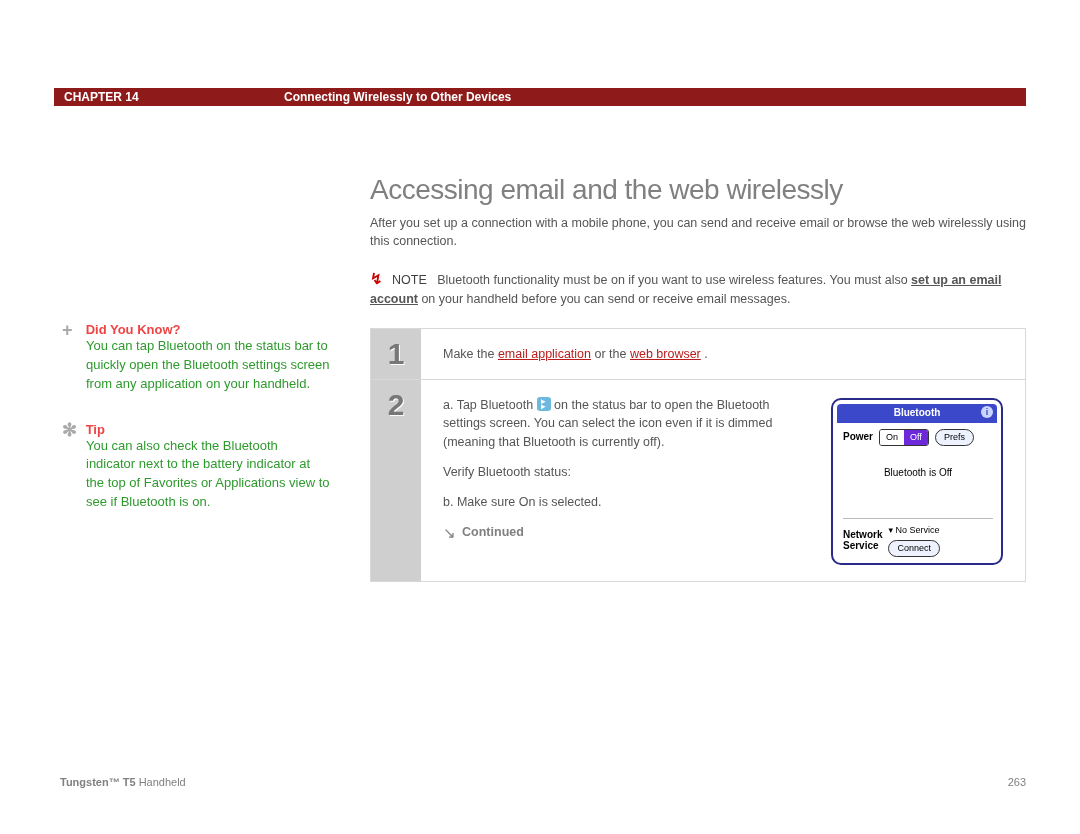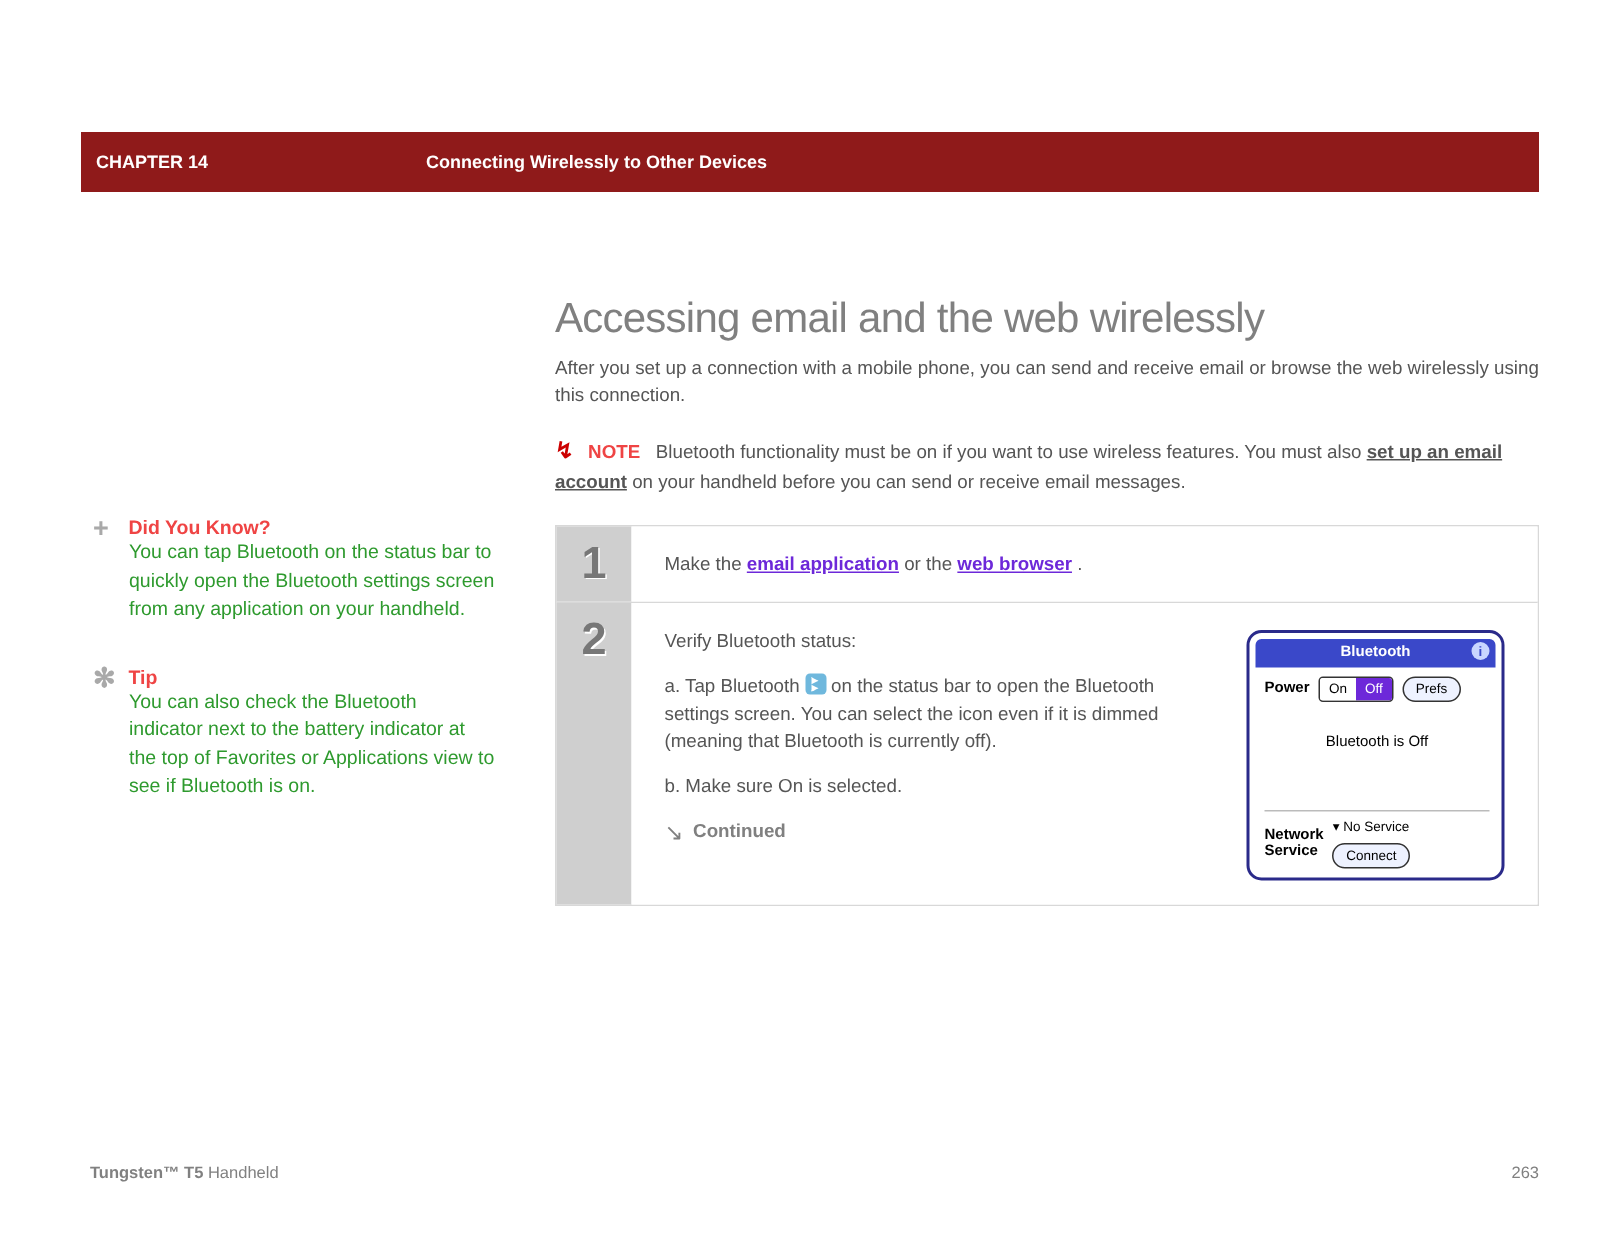--- a/index.html
+++ b/index.html
@@ -10,21 +10,21 @@
     font-size:13px;
     color:#555;
     background:#fff;
     position:relative;
     box-sizing:border-box;
   }
   .page{
     padding:88px 54px 0 54px;
   }
   .header-bar{
-    height:40px;
+    height:18px;
     background:#8f1a1a;
     color:#fff;
     display:flex;
     align-items:center;
     font-size:12px;
     font-weight:bold;
   }
   .header-chap{
     width:220px;
     padding-left:10px;
@@ -91,33 +91,33 @@
     line-height:1.45;
     color:#555;
   }
   .note-icon{
     color:#cc0000;
     font-size:15px;
     font-weight:bold;
     margin-right:6px;
   }
   .note-label{
-    color:#ef4444;
-    font-weight:bold;
+    color:#404040;
+    font-weight:normal;
     margin-top:44px;
   }
   .ulink{
     text-decoration:underline;
     font-weight:bold;
     color:#555;
   }
   .ulink-normal{
     text-decoration:underline;
-    font-weight:bold;
-    color:#6d28d9;
+    font-weight:normal;
+    color:#b91c1c;
   }
   .steps-box{
     margin-top:20px;
     border:1px solid #d8d8d8;
   }
   .step-row{
     display:flex;
     align-items:stretch;
   }
   .step-num{
@@ -320,26 +320,26 @@
             <span>.</span>
           </div>
         </div>
         <div class="step-row">
           <div class="step-num">
               <span>2</span>
             </div>
           <div class="step-content">
             <div class="step2-inner">
               <div class="step2-text">
-                <p>Verify Bluetooth status:</p>
                 <p>
                   <span>a.  Tap Bluetooth </span>
                   <span class="bt-icon"></span>
                   <span> on the status bar to open the Bluetooth settings screen. You can select the icon even if it is dimmed (meaning that Bluetooth is currently off).</span>
                 </p>
+                <p>Verify Bluetooth status:</p>
                 <p>b.  Make sure On is selected.</p>
                 <div>
                   <span class="continued-arr">↘</span>
                   <span class="continued">Continued</span>
                 </div>
               </div>
 
               <div class="device-panel">
                 <div class="dp-title">
                   <span>Bluetooth</span>

